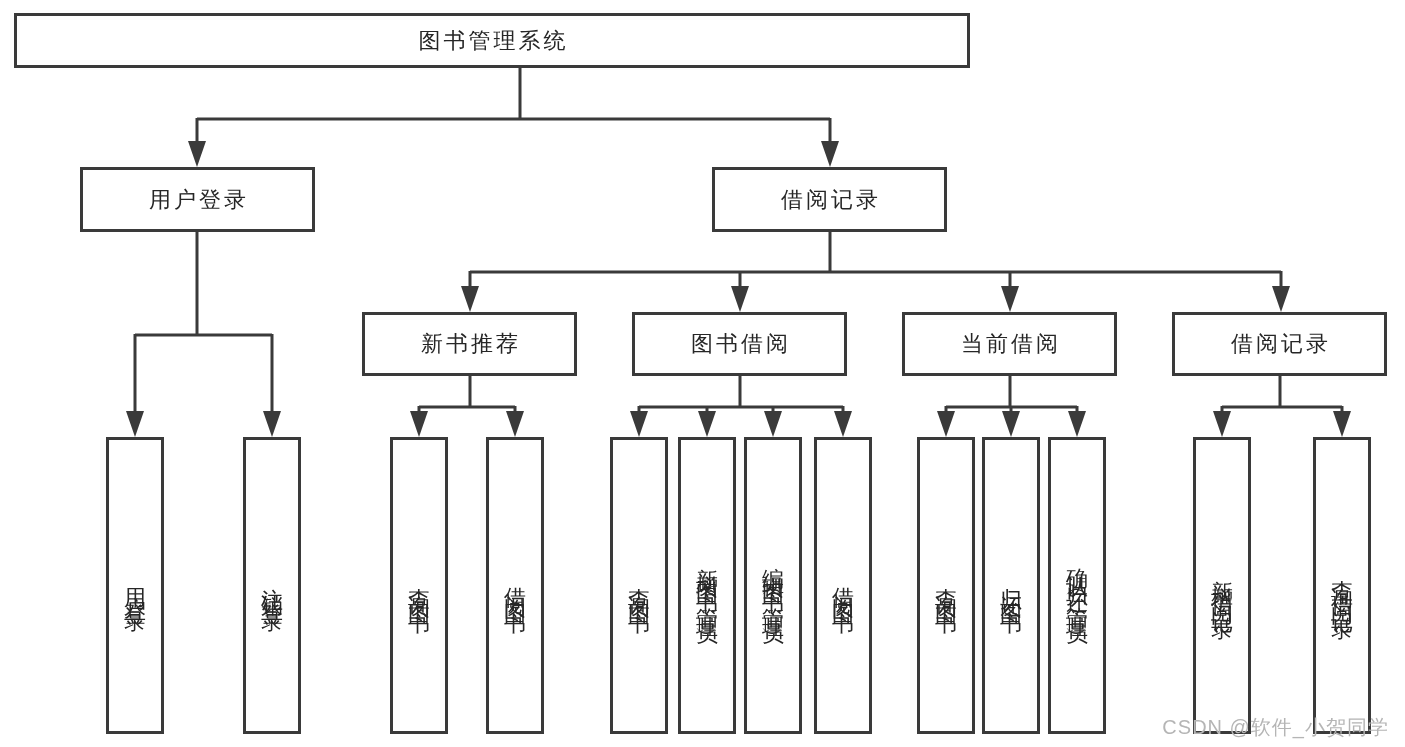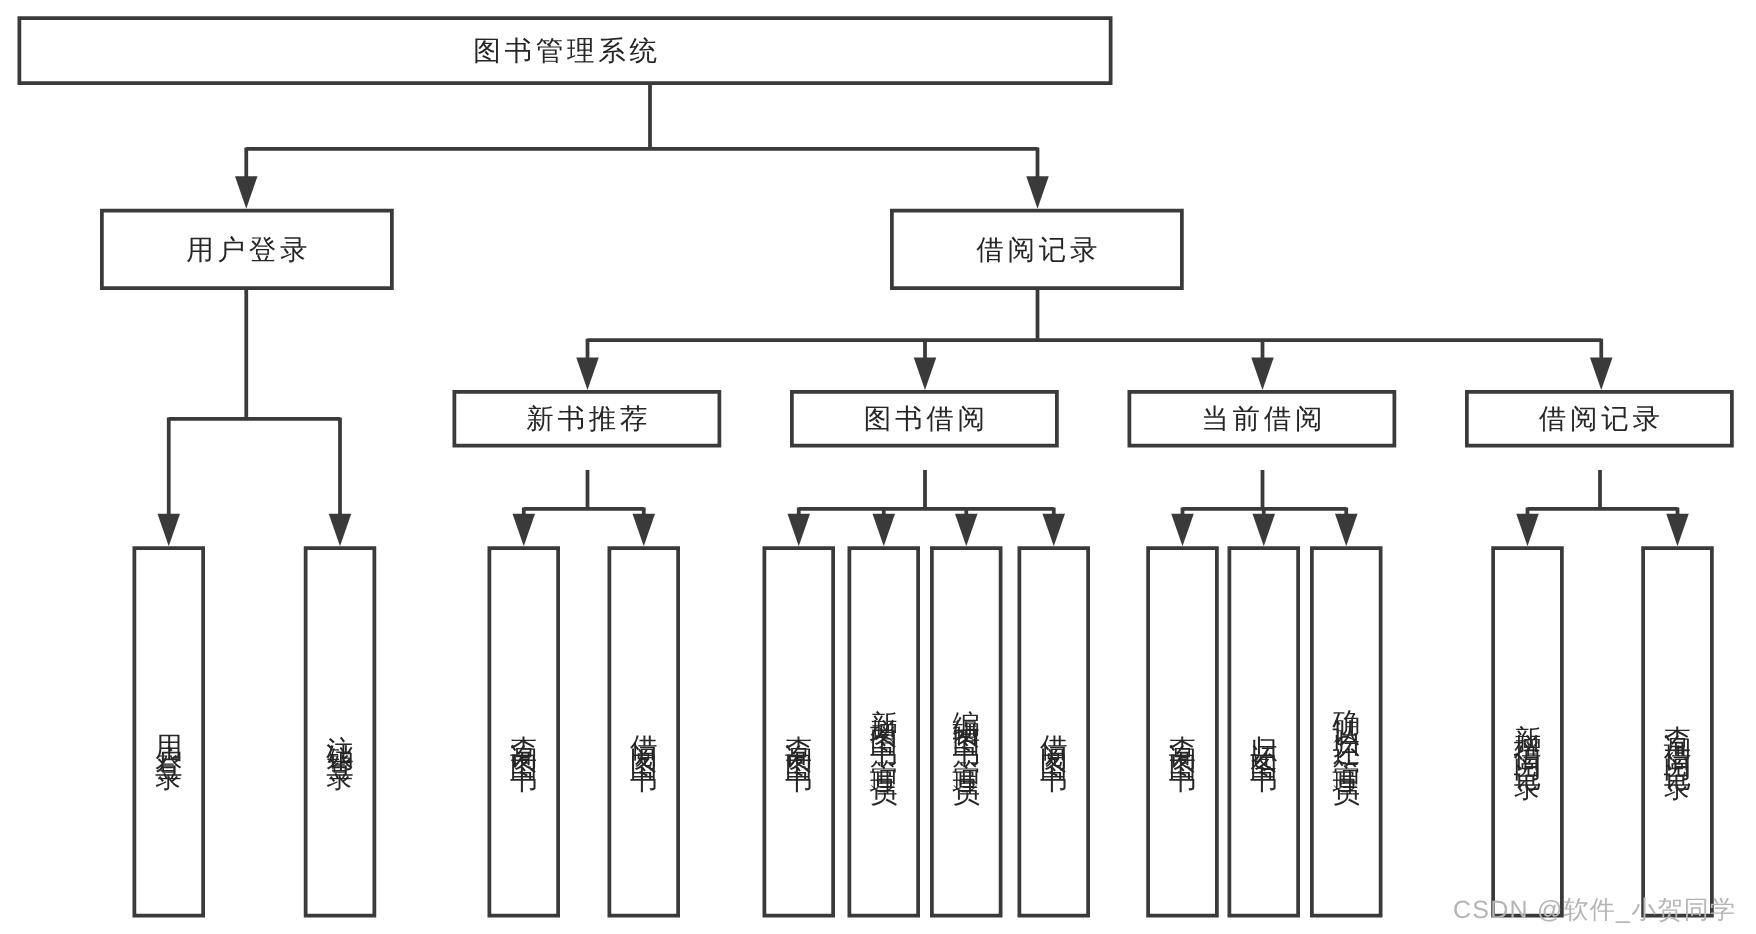--- a/index.html
+++ b/index.html
@@ -32,23 +32,23 @@
     justify-content: center;
     z-index: 1;
     color: #262626;
   }
   .hbox {
     font-size: 22px;
     letter-spacing: 3px;
     text-indent: 3px; 
     white-space: nowrap;
   }
-  .root  { left: 14px;  top: 13px;  width: 876px; height: 55px; }
+  .root  { left: 14px;  top: 13px;  width: 956px; height: 55px; }
   .lvl2  { top: 167px; width: 235px; height: 65px; }
-  .lvl3  { top: 312px; width: 215px; height: 46px; }
+  .lvl3  { top: 312px; width: 215px; height: 64px; }
   .vbox  { top: 437px; width: 58px;  height: 297px; }
   .vt {
     writing-mode: vertical-rl;
     text-orientation: mixed;
     font-size: 22px;
     line-height: 1;
     letter-spacing: 8px;
     color: #262626;
     white-space: nowrap;
   }

